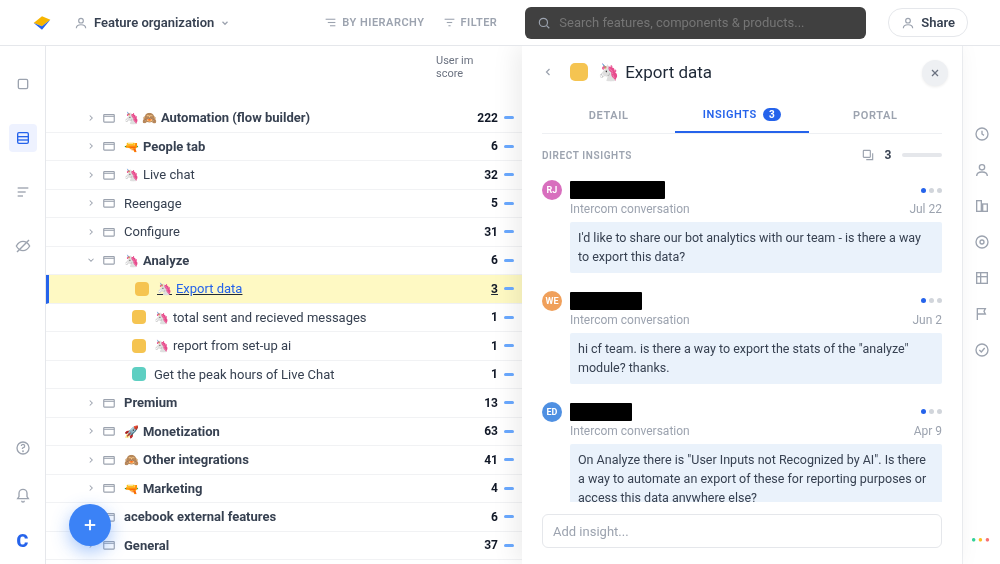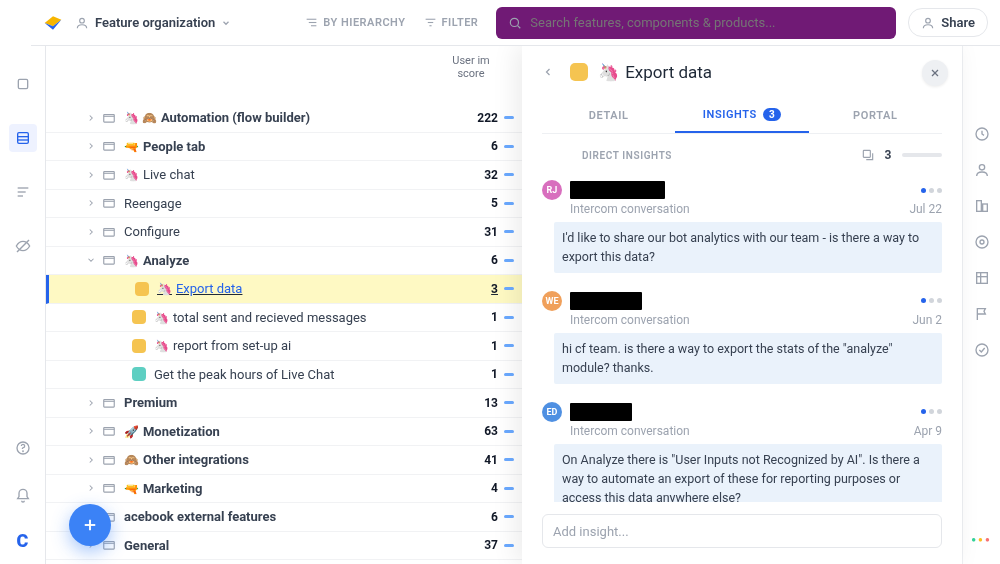--- a/index.html
+++ b/index.html
@@ -1,43 +1,43 @@
 <!DOCTYPE html>
 <html><head>
 <meta charset="utf-8">
 <style>
 * { margin: 0; padding: 0; box-sizing: border-box; font-family: -apple-system, BlinkMacSystemFont, "Segoe UI", Roboto, Helvetica, Arial, sans-serif; }
 body { width: 1000px; height: 564px; background: #fff; overflow: hidden; position: relative; font-size: 13px; color: #1f2937; }
 
 
-.topbar { height: 46px; display: flex; align-items: center; padding: 0 12px; border-bottom: 1px solid #e5e7eb; gap: 12px; margin-left: 31px; }
+.topbar { height: 46px; display: flex; align-items: center; padding: 0 32px; border-bottom: 1px solid #e5e7eb; gap: 22px; }
 .logo { width: 20px; height: 20px; position: relative; }
 .logo svg { width: 20px; height: 20px; }
 .workspace { display: flex; align-items: center; gap: 6px; color: #374151; font-weight: 600; font-size: 13px; cursor: pointer; }
 .workspace .person { color: #9ca3af; }
 .spacer-top { flex: 0 0 50px; }
 .view-btns { display: flex; align-items: center; gap: 18px; color: #9ca3af; font-size: 11px; letter-spacing: .5px; font-weight: 600; }
 .view-btn { display: flex; align-items: center; gap: 5px; cursor: pointer; }
-.search { flex: 1; max-width: 430px; margin-left: 6px; background: #701a75; border-radius: 6px; height: 32px; display: flex; align-items: center; padding: 0 12px; color: #9ca3af; gap: 8px; }
+.search { flex: 1; max-width: 430px; margin-left: 6px; background: #404040; border-radius: 6px; height: 32px; display: flex; align-items: center; padding: 0 12px; color: #9ca3af; gap: 8px; }
 .search input { all: unset; flex: 1; font-size: 13px; }
 .share-btn { margin-left: auto; display: flex; align-items: center; gap: 6px; border: 1px solid #e5e7eb; border-radius: 14px; padding: 6px 12px; font-weight: 600; font-size: 13px; color: #374151; cursor: pointer; }
 
 
 .layout { display: flex; height: calc(564px - 46px); }
 .siderail { width: 46px; border-right: 1px solid #e5e7eb; display: flex; flex-direction: column; align-items: center; padding-top: 24px; gap: 26px; color: #9ca3af; }
 .siderail .sr-item { cursor: pointer; display: flex; align-items: center; justify-content: center; width: 28px; height: 28px; border-radius: 4px; }
 .siderail .sr-item.active { color: #2563eb; background: #eef2ff; }
 .siderail .bottom { margin-top: auto; display: flex; flex-direction: column; align-items: center; gap: 20px; padding-bottom: 14px; }
 .siderail .brandc { width: 20px; height: 20px; color: #2563eb; font-weight: 900; font-size: 18px; display:flex; align-items:center; justify-content:center;}
 
 
 .main { flex: 1; display: flex; position: relative; overflow: hidden; }
 .grid-area { flex: 1 1 auto; overflow: hidden; position: relative; }
 .col-header { position: absolute; top: 8px; right: 8px; left: 0; display: flex; justify-content: flex-end; padding-right: 8px; color: #6b7280; font-size: 11px;}
-.col-header .col-score { width: 70px; text-align: center; line-height: 1.2; }
+.col-header .col-score { width: 70px; text-align: left; line-height: 1.2; }
 .feature-list { position: absolute; top: 58px; left: 0; right: 0; bottom: 0; overflow: hidden; }
 .row { display: flex; align-items: center; height: 28.5px; border-bottom: 1px solid #f1f2f4; padding-right: 8px; }
 .row .chevcol { width: 56px; display: flex; justify-content: flex-end; padding-right: 6px; color: #9ca3af; }
 .row .folder { width: 16px; color: #9ca3af; margin-right: 6px; display: inline-flex; }
 .row .emoji { margin-right: 4px; font-size: 12px; }
 .row .title { flex: 1; font-size: 13px; color: #374151; white-space: nowrap; overflow: hidden; text-overflow: ellipsis; }
 .row .title.bold { font-weight: 700; }
 .row .num { width: 50px; text-align: right; font-weight: 700; font-size: 12px; color: #111827; }
 .row .bar { width: 10px; margin-left: 6px; height: 3px; background: #6aa9ff; border-radius: 2px; }
 .row.child .chevcol { width: 86px; }
@@ -60,35 +60,35 @@
 .panel-sq { width: 18px; height: 18px; background: #f5c451; border-radius: 5px; }
 .panel-title { font-size: 17px; color: #1f2937; display: flex; align-items: center; gap:6px; }
 .panel-header-icons { margin-left: auto; color: #9ca3af; display: flex; gap: 14px; align-items:center; }
 .panel-close { position: absolute; top: 14px; right: 14px; width: 26px; height: 26px; border-radius: 50%; background: #eef0f3; color: #6b7280; display: flex; align-items: center; justify-content: center; cursor: pointer; box-shadow: 0 1px 3px rgba(0,0,0,.08); }
 .panel-tabs { display: flex; margin-top: 16px; border-bottom: 1px solid #eef0f3; }
 .panel-tab { flex: 1; text-align: center; font-size: 11px; letter-spacing: .6px; font-weight: 600; color: #9ca3af; padding: 10px 0; cursor: pointer; display:flex; align-items:center; justify-content:center; gap:6px;}
 .panel-tab.active { color: #2563eb; border-bottom: 2px solid #2563eb; }
 .badge { background: #2563eb; color: #fff; border-radius: 10px; font-size: 10px; padding: 1px 6px; font-weight: 700; }
 
 .insights-body { flex: 1; overflow-y: auto; padding: 14px 20px 12px 20px; }
-.direct-row { display: flex; align-items: center; color: #9ca3af; font-size: 10px; letter-spacing: .6px; font-weight: 600; margin-left: 40px; }
+.direct-row { display: flex; align-items: center; color: #9ca3af; font-size: 10px; letter-spacing: .6px; font-weight: 600; }
 .direct-row .right { margin-left: auto; display: flex; align-items: center; gap: 10px; }
 .direct-row .count { color: #374151; font-weight: 700; font-size: 12px; }
 .mini-slider { width: 40px; height: 4px; background: #e5e7eb; border-radius: 3px; position: relative; }
 
 .insight { margin-top: 18px; }
 .insight-head { display: flex; align-items: center; gap: 8px; }
 .avatar { width: 20px; height: 20px; border-radius: 50%; color: #fff; font-size: 9px; font-weight: 700; display:flex; align-items:center; justify-content:center; }
 .blackbox { height: 18px; background: #000; border-radius: 1px; }
 .dots { margin-left: auto; display: flex; gap: 3px; }
 .dot { width: 5px; height: 5px; border-radius: 50%; background: #d1d5db; }
 .dot.b { background: #2563eb; }
 .subline { display: flex; margin-top: 2px; padding-left: 28px; color: #9ca3af; font-size: 12px; }
 .subline .date { margin-left: auto; }
-.msg { margin-top: 6px; margin-left: 12px; background: #eaf2fb; color: #374151; font-size: 12.5px; line-height: 1.55; padding: 6px 8px; border-radius: 2px; }
+.msg { margin-top: 6px; margin-left: 28px; background: #eaf2fb; color: #374151; font-size: 12.5px; line-height: 1.55; padding: 6px 8px; border-radius: 2px; }
 
 .add-insight { margin: 12px 20px 16px; border: 1px solid #e5e7eb; border-radius: 6px; height: 34px; display: flex; align-items: center; padding: 0 10px; color: #9ca3af; font-size: 13px; }
 
 
 .siderail-r { width: 38px; border-left: 1px solid #eef0f3; display: flex; flex-direction: column; align-items: center; padding-top: 80px; gap: 20px; color: #9ca3af; }
 .siderail-r .it { cursor: pointer; }
 .siderail-r .spark { margin-top: auto; margin-bottom: 20px; font-size: 14px; color:#34d399;}
 .siderail-r .spark span:nth-child(2){color:#fbbf24;}
 .siderail-r .spark span:nth-child(3){color:#f87171;}
 

